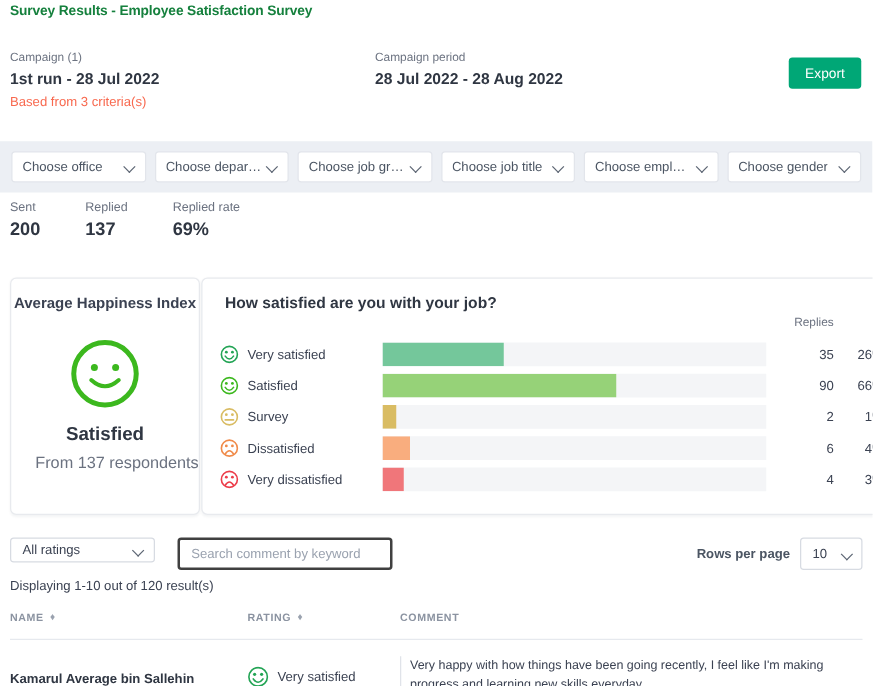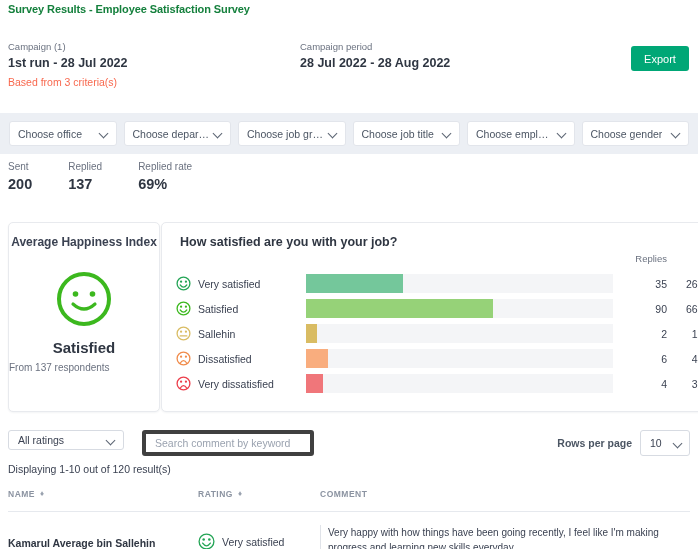--- a/index.html
+++ b/index.html
@@ -83,21 +83,21 @@
 
   .hap-title {
     text-align: center; font-size: 12px; font-weight: bold;
     color: #3b4252; margin-top: 12px;
   }
   .face-wrap { display: flex; justify-content: center; margin-top: 21px; }
   .hap-status {
     text-align: center; font-size: 15px; font-weight: bold;
     color: #2f3642; margin-top: 11px;
   }
-  .hap-sub { text-align: left; font-size: 10px; color: #6b7280; margin-top: 6px; }
+  .hap-sub { text-align: right; font-size: 13px; color: #6b7280; margin-top: 6px; }
 
   .sat-title {
     font-size: 12.5px; font-weight: bold; color: #2f3642;
     margin: 12px 0 0 18px;
   }
   .sat-head {
     position: absolute; right: 14px; top: 30px;
     display: flex; font-size: 9.5px; color: #6b7280;
   }
   .sat-head .h-replies { width: 54px; text-align: right; }
@@ -118,21 +118,21 @@
   
   .comment-controls { position: absolute; left: 8px; top: 430px; width: 682px; height: 26px; }
   #rating-select {
     position: absolute; left: 0; top: 0; width: 116px; height: 20px;
     background: #fff; border: 1px solid #d7dbe2; border-radius: 3px;
     display: flex; align-items: center; justify-content: space-between;
     padding: 0 7px 0 9px; font-size: 10.5px; color: #3b4252; cursor: pointer;
   }
   #comment-search {
     position: absolute; left: 134px; top: 0; width: 172px; height: 26px;
-    background: #fff; border: 4px solid #404040; border-radius: 3px;
+    background: #fff; border: 2px solid #404040; border-radius: 3px;
     padding: 0 9px; font-size: 10.5px; color: #3b4252;
     font-family: "Liberation Sans", sans-serif; outline: none;
   }
   #comment-search::placeholder { color: #9aa2af; }
   .rows-per-page-wrap {
     position: absolute; right: 0; top: 0;
     display: flex; align-items: center; gap: 8px;
   }
   .rpp-label { font-size: 10.5px; color: #4b5563; font-weight: bold; }
   #rows-per-page-select {
@@ -287,21 +287,21 @@
           </div>
           <div class="sat-row">
             <div class="sr-icon">
               <svg width="15" height="15" viewBox="0 0 15 15">
                 <circle cx="7.5" cy="7.5" r="6.4" fill="none" stroke="#d9bc63" stroke-width="1.3"></circle>
                 <circle cx="5.068" cy="5.708" r="1.125" fill="#d9bc63"></circle>
                 <circle cx="9.932" cy="5.708" r="1.125" fill="#d9bc63"></circle>
                 <path d="M4.172 9.931999999999999 L10.828 9.931999999999999" fill="none" stroke="#d9bc63" stroke-width="1.3" stroke-linecap="round"></path>
               </svg>
             </div>
-            <div class="sr-label">Sallehin</div>
+            <div class="sr-label">Survey</div>
             <div class="sr-track" style="background: rgb(244, 245, 247);">
               <div class="sr-fill" style="width: 3.7%; background: rgb(217, 188, 99);"></div>
             </div>
             <div class="sr-replies">2</div>
             <div class="sr-pct">1%</div>
           </div>
           <div class="sat-row">
             <div class="sr-icon">
               <svg width="15" height="15" viewBox="0 0 15 15">
                 <circle cx="7.5" cy="7.5" r="6.4" fill="none" stroke="#f08b4a" stroke-width="1.3"></circle>

